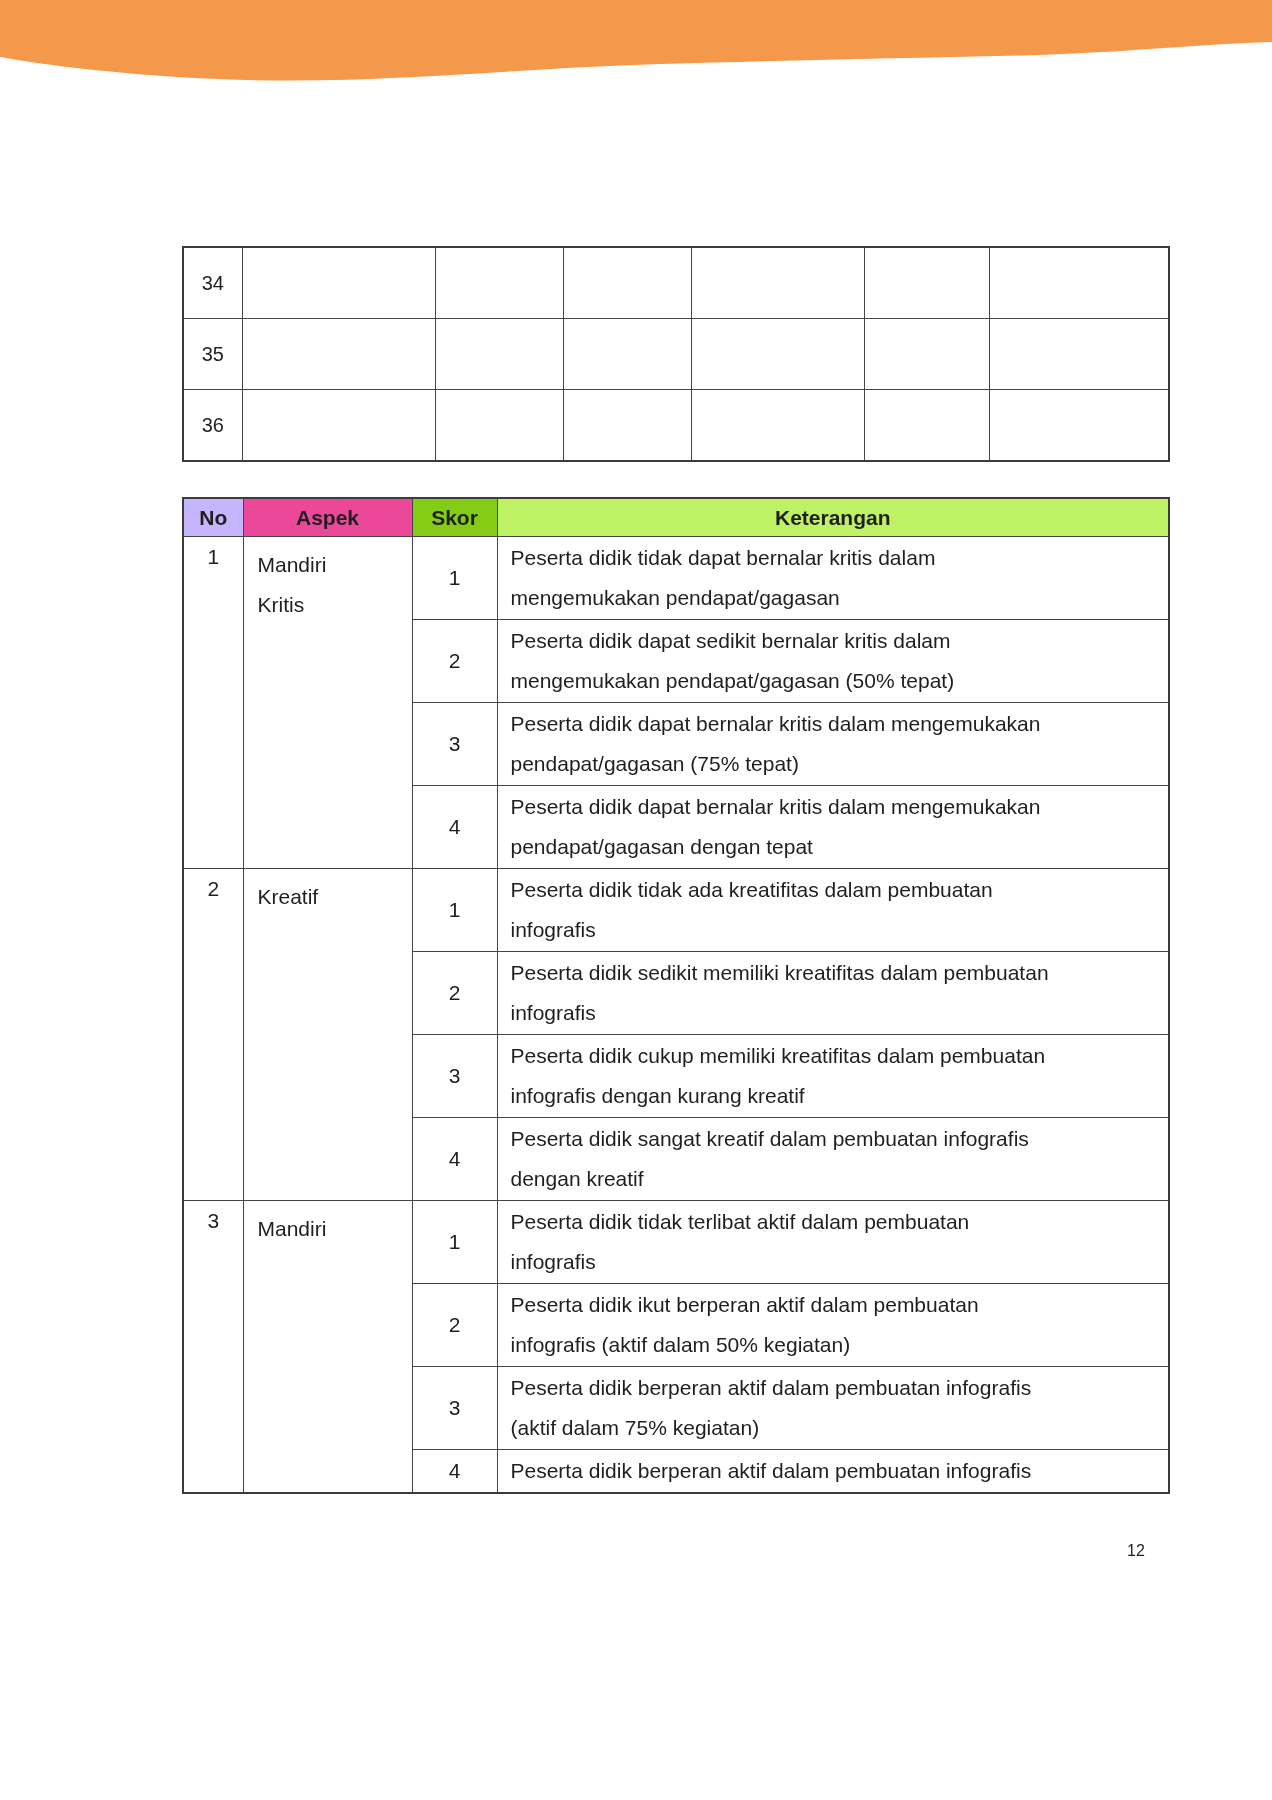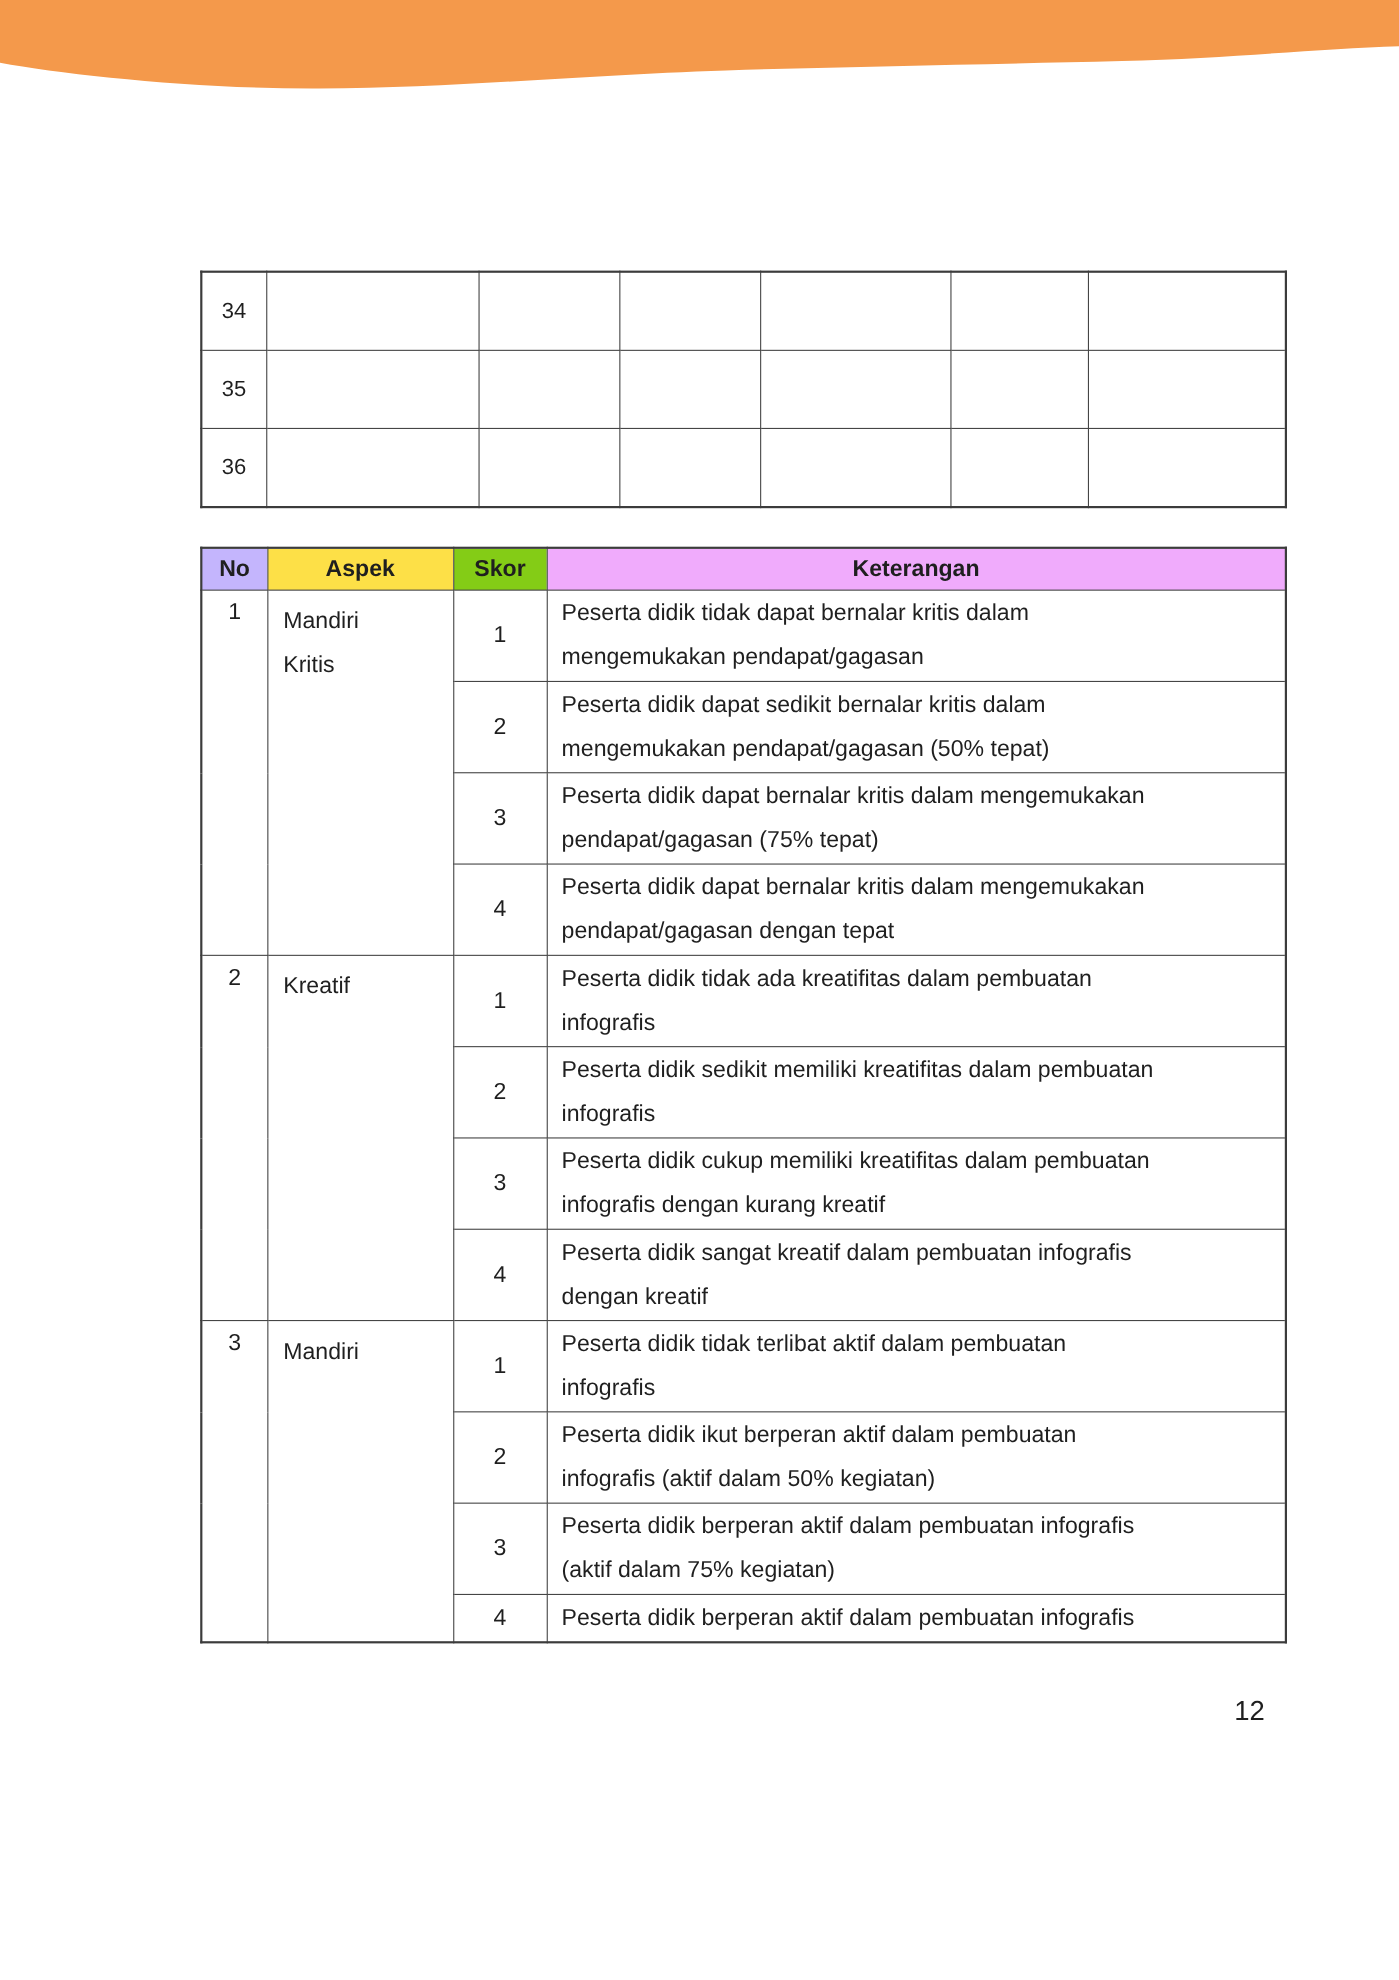--- a/index.html
+++ b/index.html
@@ -30,21 +30,21 @@
   .rubric td{font-size:21px;}
   .rubric tr.h2 td{height:80px;}
   .rubric tr.h1 td{height:40px;}
   .rubric td.no{text-align:center;vertical-align:top;padding-top:8px;}
   .rubric td.aspek{vertical-align:top;padding:8px 8px 0 14px;line-height:40px;}
   .rubric td.skor{text-align:center;vertical-align:middle;padding:0;}
   .rubric td.ket{vertical-align:middle;padding:1px 4px 1px 13px;line-height:40px;}
   .line{display:block;white-space:nowrap;}
   .page-num{
     position:absolute;left:1108px;top:1542px;width:56px;
-    text-align:center;font-size:25px;
+    text-align:center;font-size:16px;
   }
 </style>
 </head>
 <body>
 
 <svg class="banner" viewBox="0 0 1272 90" preserveAspectRatio="none">
   <path d="M0,0 H1272 V42 C1200,44 1120,53 1020,55.5 C900,58.5 790,60 660,64
            C520,68.5 420,80 290,80.5 C180,81 60,68 0,57 Z" fill="#F4994B"></path>
 </svg>
 
@@ -95,23 +95,23 @@
   <table>
     <colgroup>
       <col style="width:60px">
         <col style="width:169px">
         <col style="width:85px">
         <col style="width:672px">
     </colgroup>
     <thead>
       <tr>
         <th class="hdr" style="background: #c4b5fd;">No</th>
-        <th class="hdr" style="background: #fde047; margin-left: 32px;">Aspek</th>
+        <th class="hdr" style="background: #ec4899; margin-left: 32px;">Aspek</th>
         <th class="hdr" style="background: #84cc16;">Skor</th>
-        <th class="hdr" style="background: #f0abfc;">Keterangan</th>
+        <th class="hdr" style="background: #bef264;">Keterangan</th>
       </tr>
     </thead>
     <tbody>
 
       <tr class="h2">
         <td class="no" rowspan="4">1</td>
         <td class="aspek" rowspan="4">
           <span class="line">Mandiri</span>
           <span class="line">Kritis</span>
         </td>

